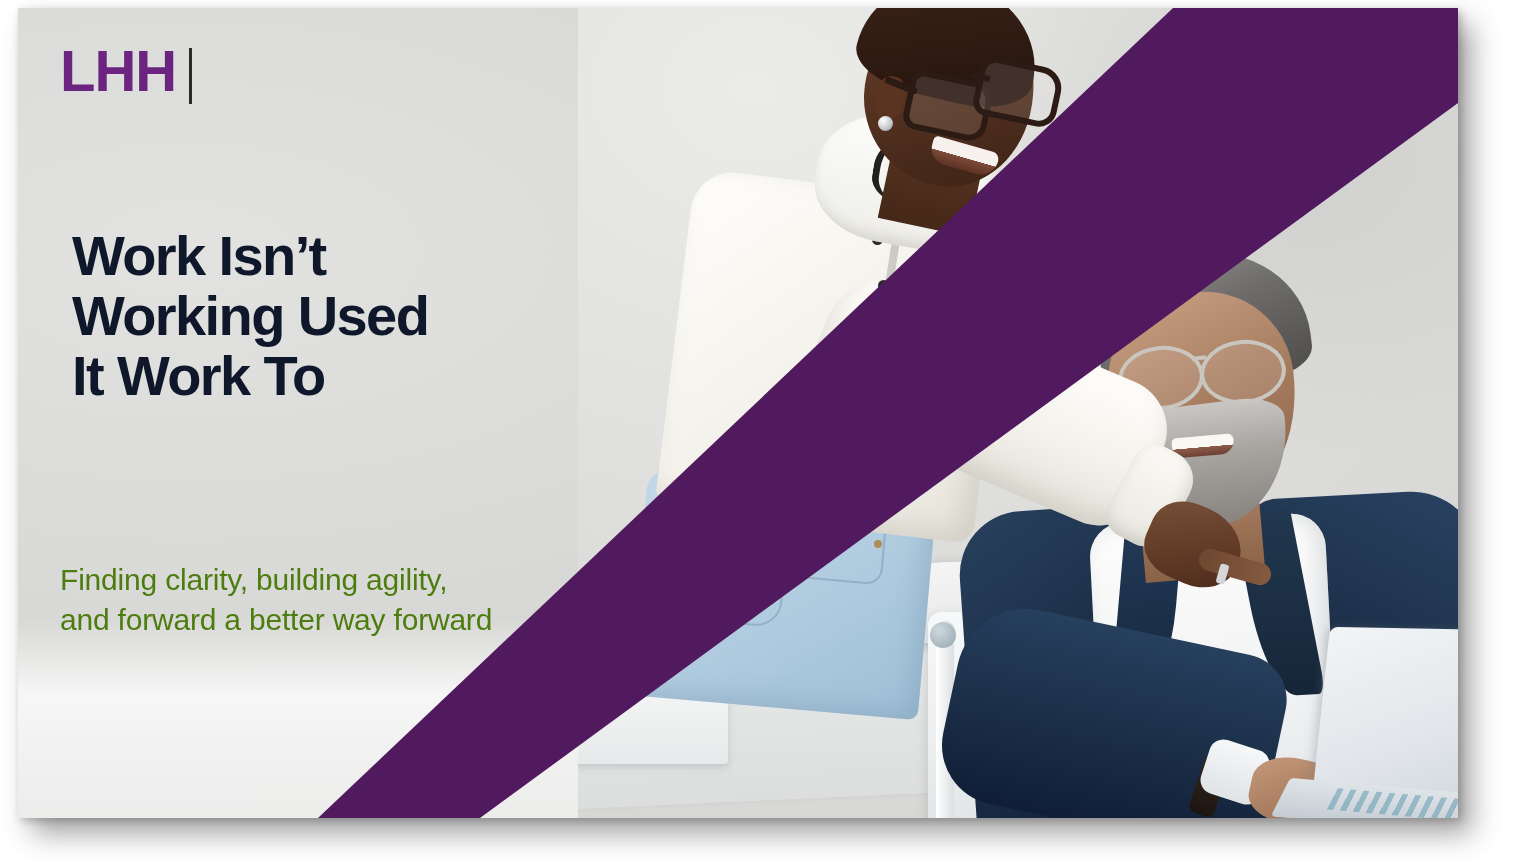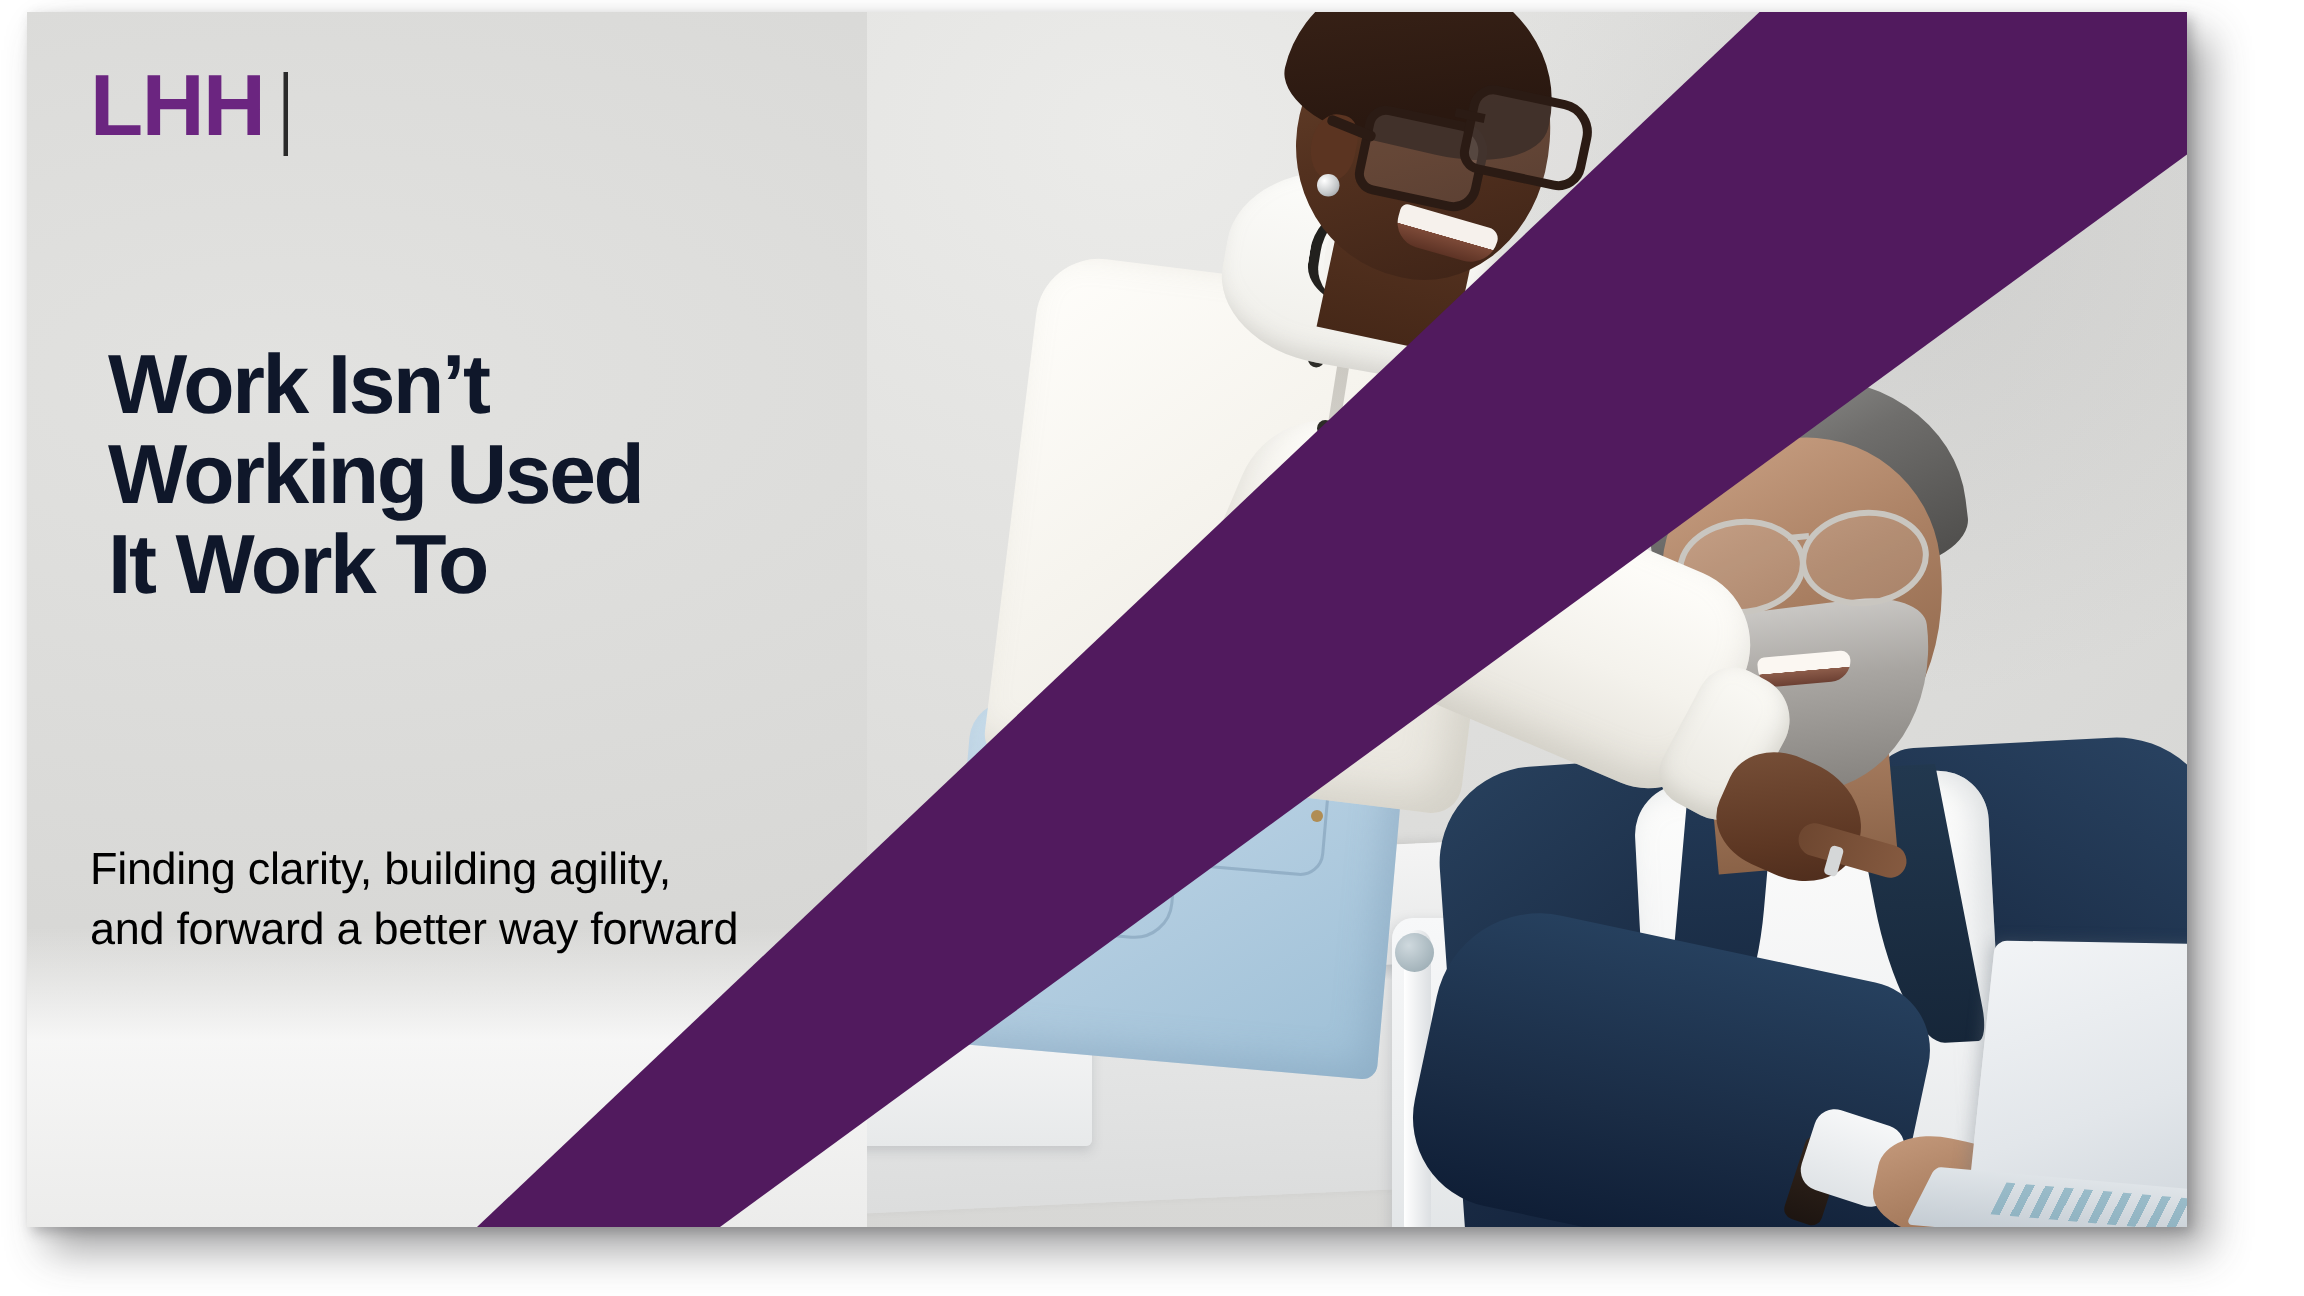--- a/index.html
+++ b/index.html
@@ -458,21 +458,21 @@
     font-family: "Liberation Sans", sans-serif;
     margin-left: 12px;
   }
   .headline span { display: block; }
 
   .subhead {
     position: absolute;
     left: 42px;
     top: 522px;
     width: 580px;
-    color: #000000;
+    color: #4d7c0f;
     font-size: 30px;
     font-weight: 400;
     line-height: 1.34;
     letter-spacing: -0.2px;
     font-family: "Liberation Sans", sans-serif;
   }
   .subhead span { display: block; }
 </style>
 </head>
 <body>

